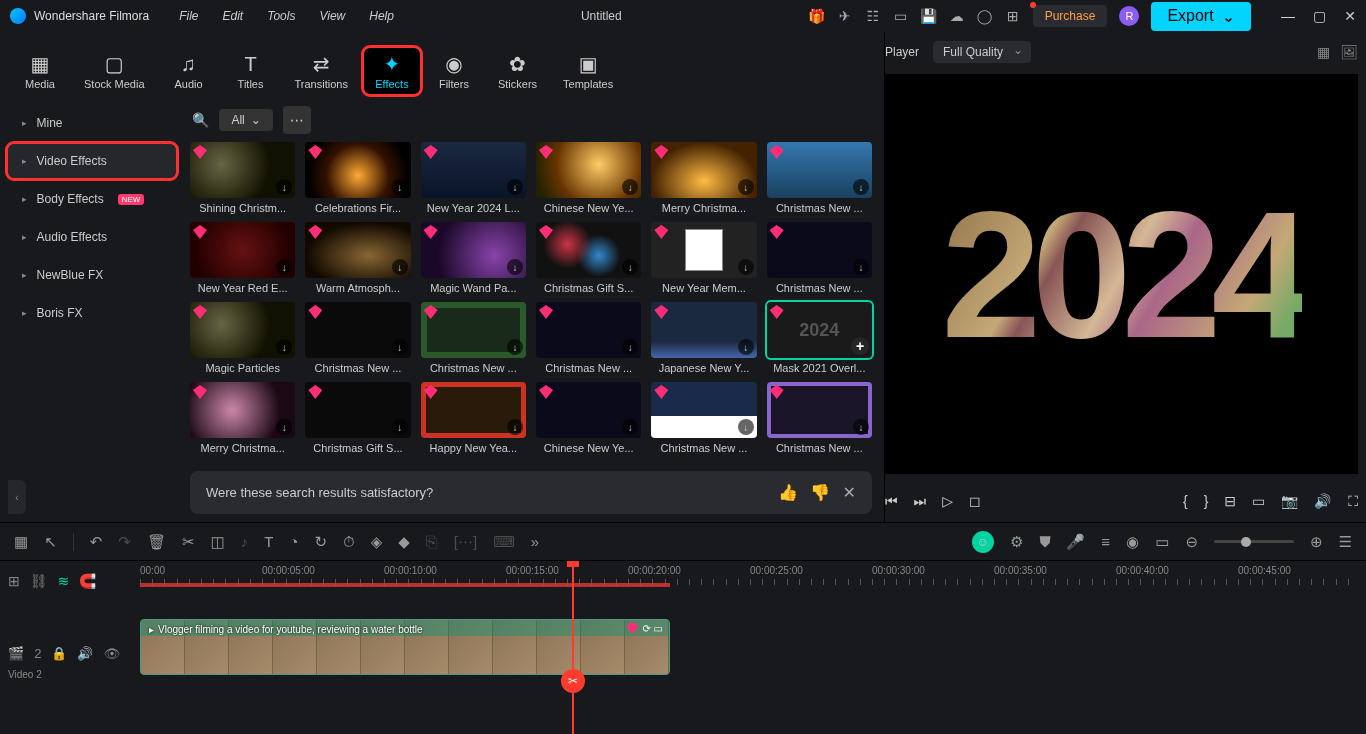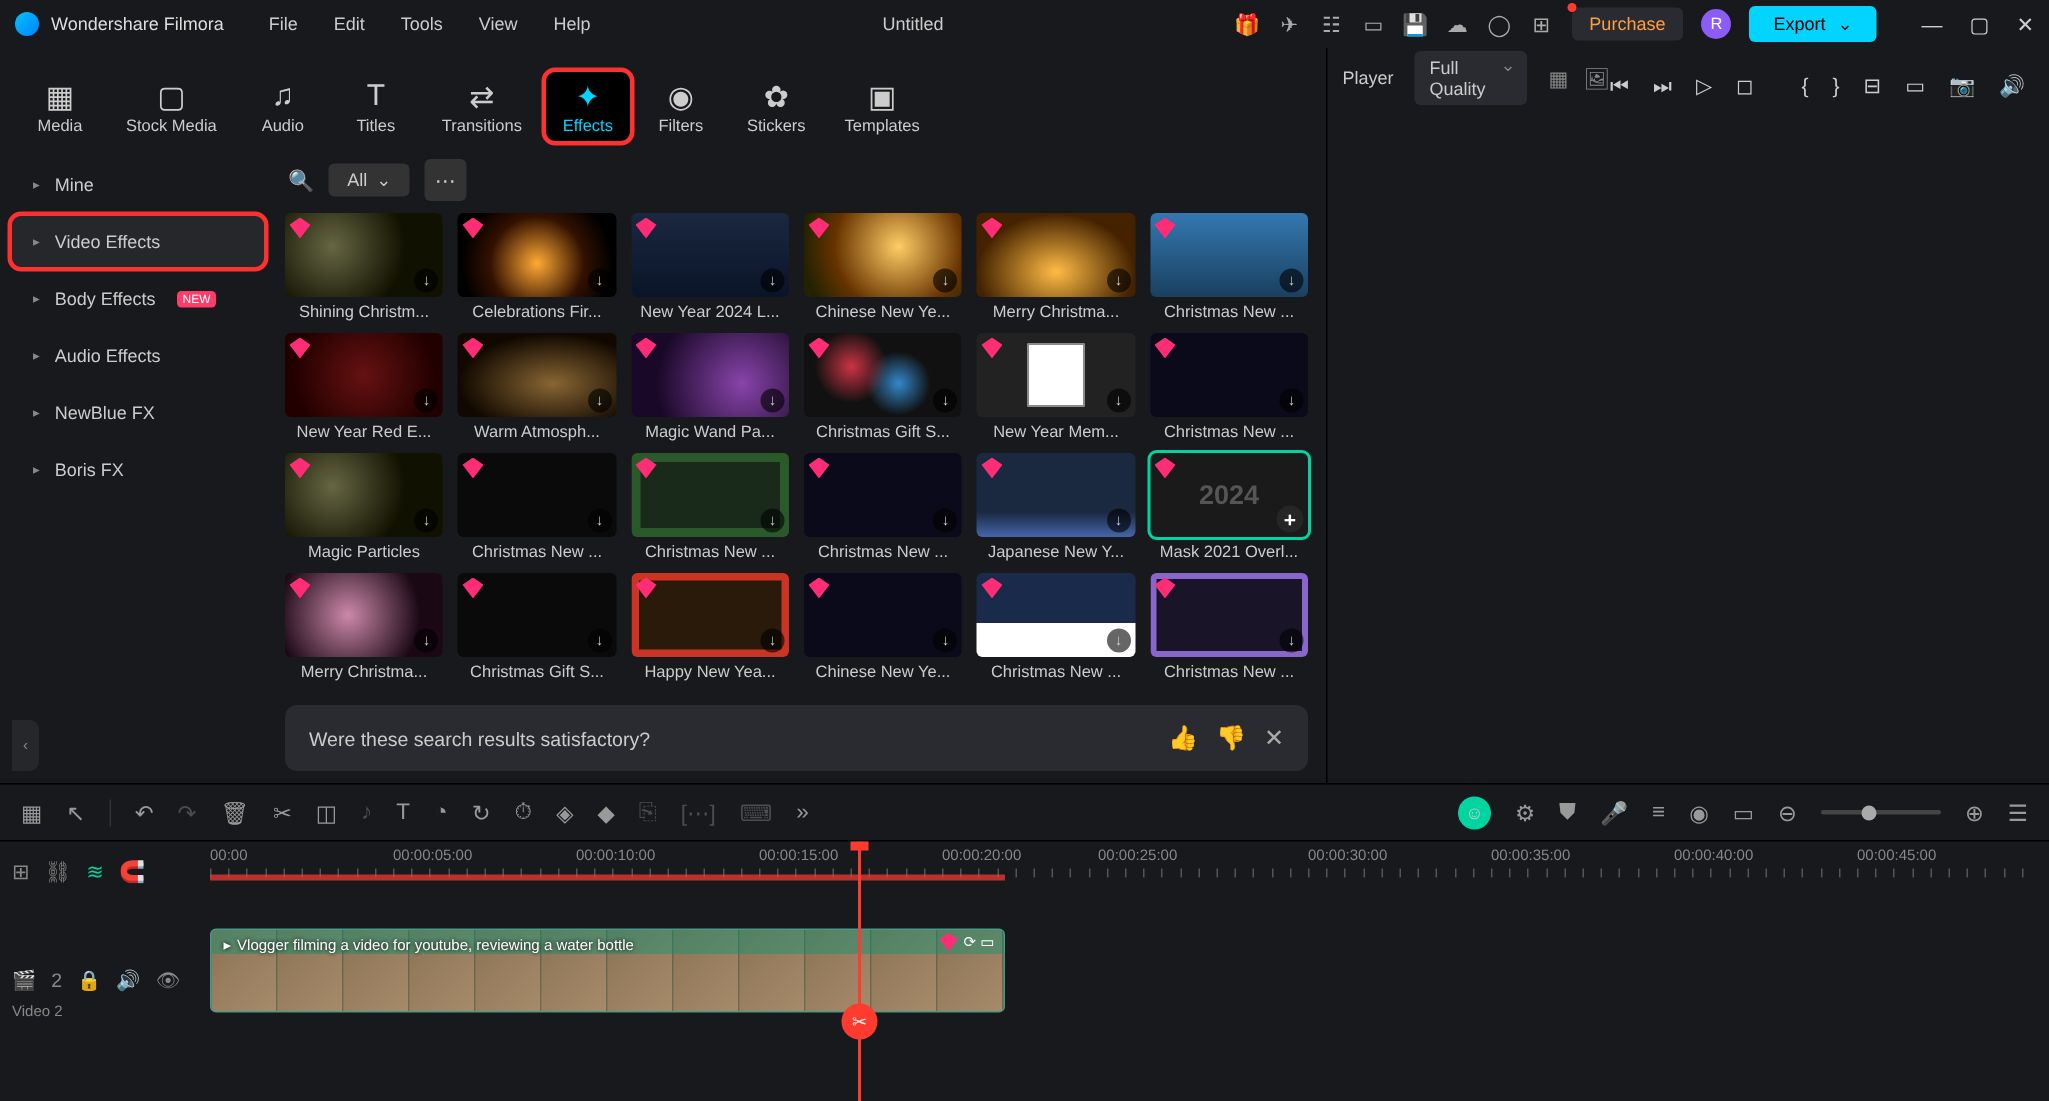--- a/index.html
+++ b/index.html
@@ -3,36 +3,36 @@
 <meta charset="utf-8">
 <style>
 * { margin:0; padding:0; box-sizing:border-box; font-family:'Segoe UI',Arial,sans-serif; user-select:none; }
 body { background:#18191c; color:#ccc; width:1366px; height:734px; overflow:hidden; font-size:12px; }
 
 
 .titlebar { height:32px; display:flex; align-items:center; padding:0 10px; background:#18191c; }
 .app-logo { width:16px; height:16px; background:linear-gradient(135deg,#00c4ff,#0080ff); border-radius:50%; margin-right:8px; }
 .app-name { font-size:12px; color:#ddd; margin-right:30px; }
 .menu { display:flex; gap:24px; }
-.menu div { font-size:12px; color:#ccc; cursor:pointer; }
+.menu div { font-size:12px; color:#ccc; cursor:pointer;font-style:italic; }
 .title-center { flex:1; text-align:center; color:#ccc; font-size:12px; }
 .title-right { display:flex; align-items:center; gap:12px; }
 .title-icon { width:16px; height:16px; display:flex; align-items:center; justify-content:center; color:#aaa; font-size:14px; }
 .gift { color:#00d4a0; }
 .purchase-btn { background:#2a2b30; padding:4px 12px; border-radius:4px; color:#ff9f43; font-size:12px; position:relative; }
 .purchase-btn::before { content:''; position:absolute; top:-3px; left:-3px; width:6px; height:6px; border-radius:50%; background:#ff3b30; }
 .avatar { width:20px; height:20px; border-radius:50%; background:#8b5cf6; color:#fff; display:flex; align-items:center; justify-content:center; font-size:11px; }
-.export-btn { background:#00d4ff; color:#000; padding:5px 16px; border-radius:4px; display:flex; align-items:center; gap:8px; font-size:12px; }
+.export-btn { background:#00d4ff; color:#000; padding:5px 16px; border-radius:4px; display:flex; align-items:center; gap:8px; font-size:16px; }
 .win-ctrl { display:flex; gap:18px; margin-left:18px; }
 .win-ctrl span { color:#ccc; font-size:14px; cursor:pointer; }
 
 
 .main { display:flex; height:490px; }
 .left-panel { width:884px; display:flex; flex-direction:column; background:#18191c; padding:8px; }
-.right-panel { width:474px; background:#18191c; padding:6px 10px; display:flex; border-left:1px solid #000; }
+.right-panel { width:474px; background:#18191c; padding:6px 0; display:flex; flex-direction:column; border-left:1px solid #000; }
 
 
 .top-tabs { display:flex; gap:6px; padding:8px 4px; }
 .tab-item { display:flex; flex-direction:column; align-items:center; justify-content:center; padding:4px 10px; border-radius:6px; cursor:pointer; min-width:56px; }
 .tab-item.active { background:#000; outline:3px solid #ff3030; }
 .tab-icon { font-size:20px; color:#ccc; height:24px; display:flex; align-items:center; }
 .tab-item.active .tab-icon { color:#00d4ff; }
 .tab-label { font-size:11px; color:#ccc; margin-top:2px; }
 .tab-item.active .tab-label { color:#00d4ff; }
 
@@ -565,21 +565,21 @@
         <div class="ruler-tick" style="left: 488px;"></div>
         <div class="ruler-tick" style="left: 500.2px;"></div>
         <div class="ruler-tick" style="left: 512.4px;"></div>
         <div class="ruler-tick" style="left: 524.6px;"></div>
         <div class="ruler-tick" style="left: 536.8px;"></div>
         <div class="ruler-tick" style="left: 549px;"></div>
         <div class="ruler-tick" style="left: 561.2px;"></div>
         <div class="ruler-tick" style="left: 573.4px;"></div>
         <div class="ruler-tick" style="left: 585.6px;"></div>
         <div class="ruler-tick" style="left: 597.8px;"></div>
-        <div class="ruler-mark" style="left: 592px;">00:00:25:00</div>
+        <div class="ruler-mark" style="left: 610px;">00:00:25:00</div>
         <div class="ruler-tick" style="left: 610px;"></div>
         <div class="ruler-tick" style="left: 622.2px;"></div>
         <div class="ruler-tick" style="left: 634.4px;"></div>
         <div class="ruler-tick" style="left: 646.6px;"></div>
         <div class="ruler-tick" style="left: 658.8px;"></div>
         <div class="ruler-tick" style="left: 671px;"></div>
         <div class="ruler-tick" style="left: 683.2px;"></div>
         <div class="ruler-tick" style="left: 695.4px;"></div>
         <div class="ruler-tick" style="left: 707.6px;"></div>
         <div class="ruler-tick" style="left: 719.8px;"></div>

